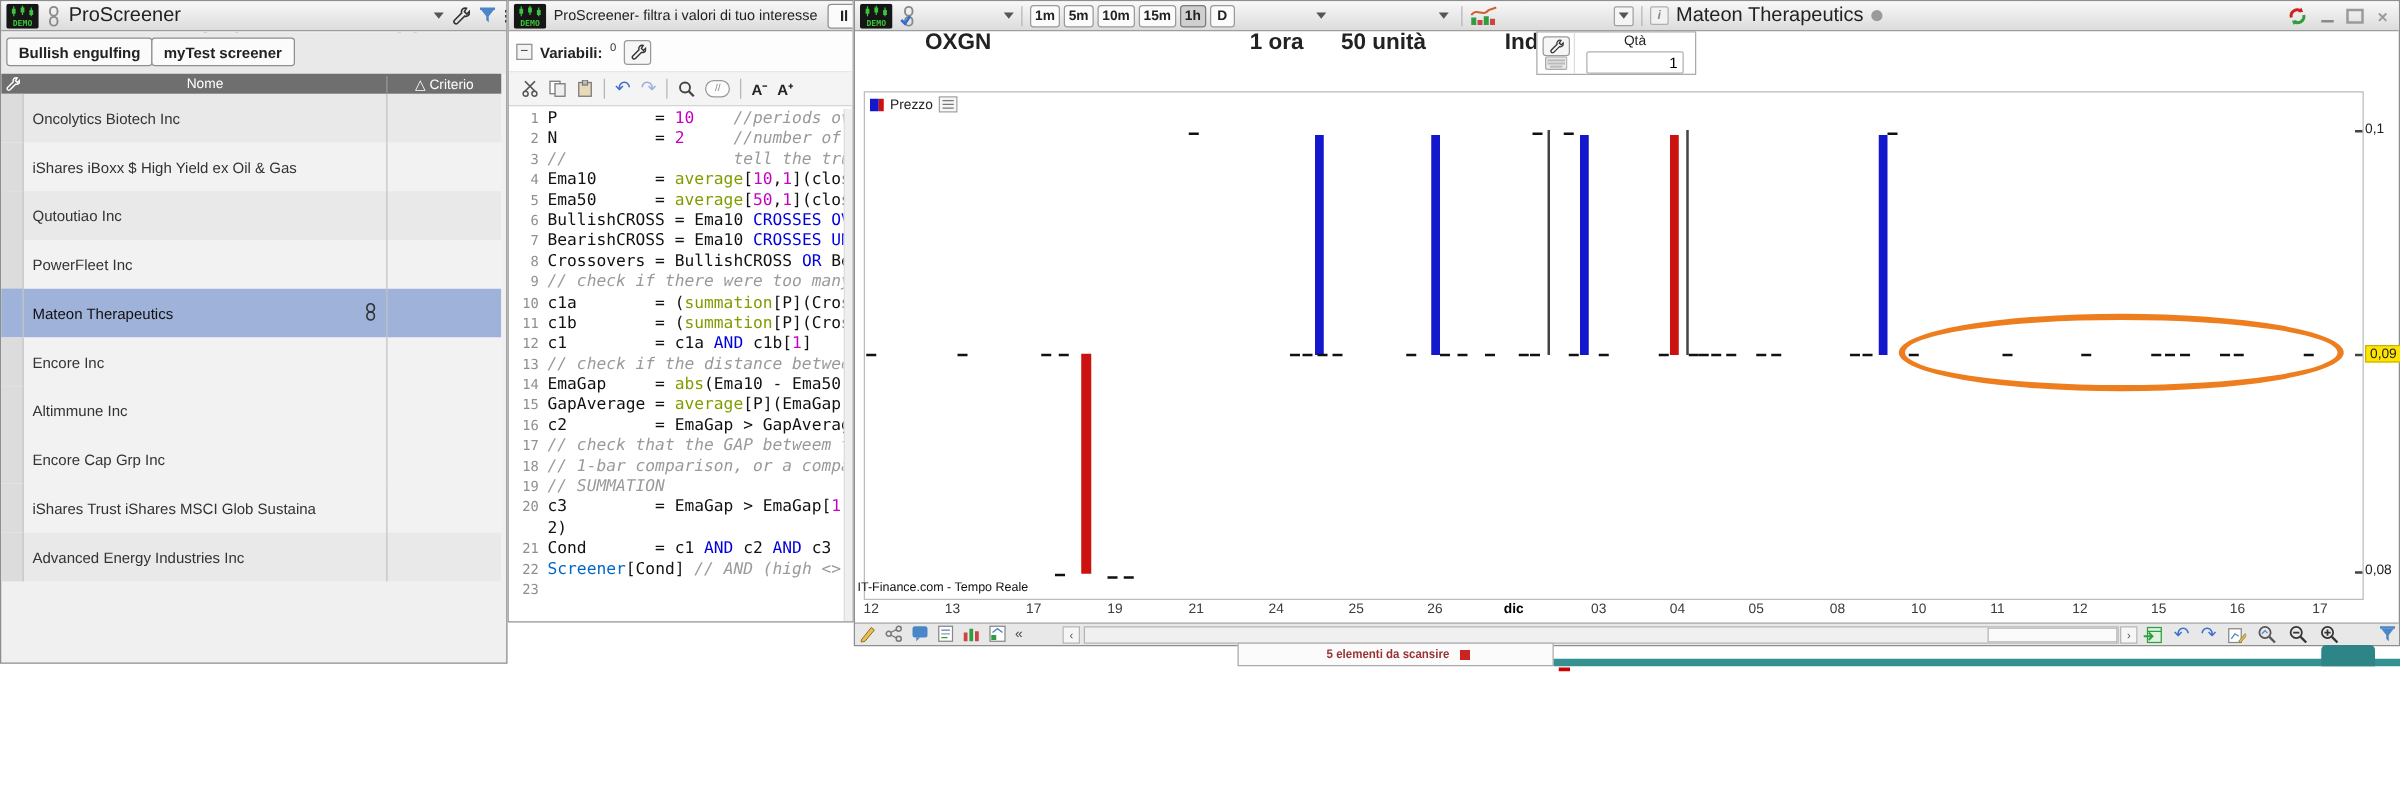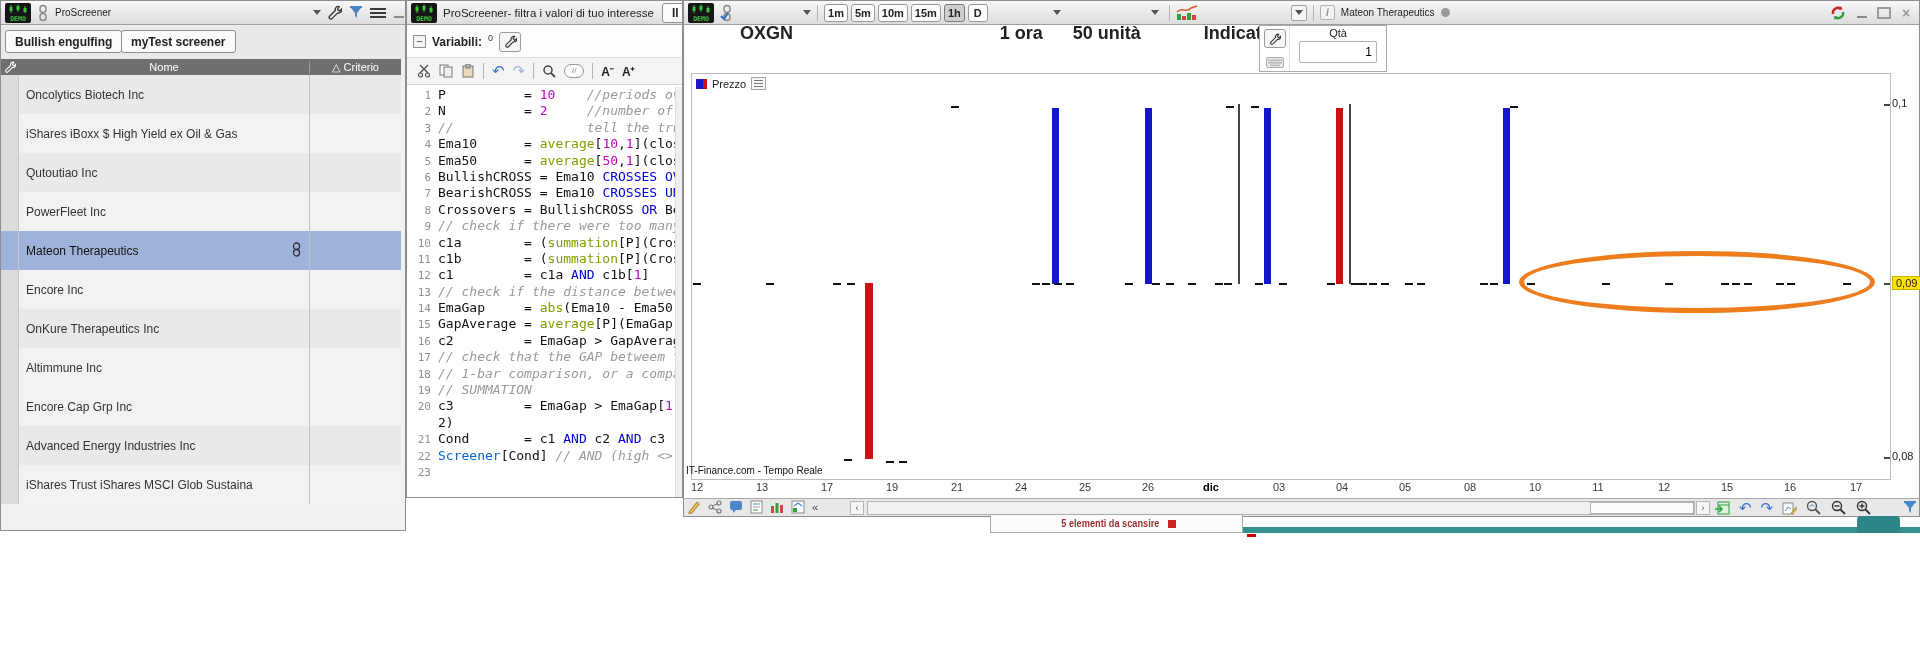--- a/index.html
+++ b/index.html
@@ -5,21 +5,21 @@
   * { margin:0; padding:0; box-sizing:border-box; }
   body { background:#fff; font-family:"Liberation Sans", sans-serif; }
   .screen { position:relative; width:1920px; height:648px; background:#fff; overflow:hidden; }
 
   
   .win { position:absolute; border:1px solid #8e8e8e; background:#f0f0f0; overflow:hidden; }
   .titlebar { position:absolute; left:0; top:0; right:0; height:24px;
     background:linear-gradient(#f8f8f8,#dcdcdc); border-bottom:1px solid #9e9e9e;
     display:flex; align-items:center; padding:0 4px; gap:6px; white-space:nowrap; }
   .tb-sep { width:1px; height:16px; background:#b5b5b5; }
-  .tb-text { font-size:10px; color:#222; }
+  .tb-text { font-size:16px; color:#222; }
   .tb-bold { font-size:18px; font-weight:bold; color:#222;margin-top:41px; }
   .caret { display:inline-block; width:0; height:0; border-left:4px solid transparent;
     border-right:4px solid transparent; border-top:5px solid #555; margin-left:4px; }
   .winbtns { margin-left:auto; display:flex; align-items:center; gap:8px; padding-right:2px; }
   .wb { width:14px; height:12px; position:relative; cursor:default; }
   .wb-min::after { content:""; position:absolute; left:2px; right:2px; bottom:1px; height:2px; background:#8a8a8a; }
   .wb-max { border:2px solid #9a9a9a; }
   .wb-close { font-size:14px; color:#9a9a9a; line-height:12px; text-align:center; font-weight:bold; }
   .iconbtn { display:flex; align-items:center; justify-content:center; }
 
@@ -68,21 +68,21 @@
   
   .tfbtn { height:18px; min-width:20px; padding:0 3px; border:1px solid #9a9a9a; border-radius:3px;
     background:#fbfbfb; font-size:11px; font-weight:bold; color:#222; display:flex;
     align-items:center; justify-content:center; }
   .tfbtn.active { background:#cfcfcf; border-color:#7a7a7a; }
   .caretbox { width:16px; height:16px; border:1px solid #a0a0a0; border-radius:2px; background:#f5f5f5;
     display:flex; align-items:center; justify-content:center; }
   .infobox { width:15px; height:15px; border:1px solid #b0b0b0; background:#f2f2f2; color:#8a8a8a;
     font-size:10px; font-style:italic; font-weight:bold; text-align:center; line-height:13px; border-radius:2px; }
   .graydot { width:9px; height:9px; border-radius:50%; background:#9a9a9a; }
-  .qta-panel { position:absolute; left:575px; top:24px; width:128px; height:47px; background:#fff;
+  .qta-panel { position:absolute; left:545px; top:24px; width:128px; height:35px; background:#fff;
     border:1px solid #aaa; display:flex; }
   .qta-left { width:30px; border-right:1px solid #ddd; display:flex; flex-direction:column;
     align-items:center; justify-content:space-between; padding:3px 0; }
   .qta-right { flex:1; display:flex; flex-direction:column; align-items:center; }
   .qta-label { font-size:11px; color:#222; margin-top:1px; }
   .qta-input { width:78px; height:22px; border:1px solid #b0b0b0; border-radius:2px; font-size:12px;
     text-align:right; padding-right:4px; margin-top:2px; font-family:"Liberation Sans",sans-serif; }
   .plotarea { position:absolute; left:7px; top:72px; width:1200px; height:407px;
     border:1px solid #bcbcbc; background:#fff; }
   .legend { position:absolute; left:12px; top:76px; display:flex; align-items:center; gap:5px; }
@@ -223,52 +223,45 @@
           </span>
           <span class="cell-crit"></span>
         </div>
         <div class="row even">
           <span class="gutter"></span>
           <span class="cell-name">
             <span>Encore Inc</span>
           </span>
           <span class="cell-crit"></span>
         </div>
+        <div class="row even">
+          <span class="gutter"></span>
+          <span class="cell-name">
+            <span>Altimmune Inc</span>
+          </span>
+          <span class="cell-crit"></span>
+        </div>
+        <div class="row even">
+          <span class="gutter"></span>
+          <span class="cell-name">
+            <span>Encore Cap Grp Inc</span>
+          </span>
+          <span class="cell-crit"></span>
+        </div>
+        <div class="row even">
+          <span class="gutter"></span>
+          <span class="cell-name">
+            <span>iShares Trust iShares MSCI Glob Sustaina</span>
+          </span>
+          <span class="cell-crit"></span>
+        </div>
         <div class="row odd">
           <span class="gutter"></span>
           <span class="cell-name">
-            <span>OnKure Therapeutics Inc</span>
-          </span>
-          <span class="cell-crit"></span>
-        </div>
-        <div class="row even">
-          <span class="gutter"></span>
-          <span class="cell-name">
-            <span>Altimmune Inc</span>
-          </span>
-          <span class="cell-crit"></span>
-        </div>
-        <div class="row even">
-          <span class="gutter"></span>
-          <span class="cell-name">
-            <span>Encore Cap Grp Inc</span>
-          </span>
-          <span class="cell-crit"></span>
-        </div>
-        <div class="row odd">
-          <span class="gutter"></span>
-          <span class="cell-name">
             <span>Advanced Energy Industries Inc</span>
-          </span>
-          <span class="cell-crit"></span>
-        </div>
-        <div class="row even">
-          <span class="gutter"></span>
-          <span class="cell-name">
-            <span>iShares Trust iShares MSCI Glob Sustaina</span>
           </span>
           <span class="cell-crit"></span>
         </div>
       </div>
   </div>
 
   <div class="win" style="left:406px;top:0;width:277px;height:498px;background:#fff;">
     <div class="titlebar">
       <span class="iconbtn">
         <svg width="26" height="20">

